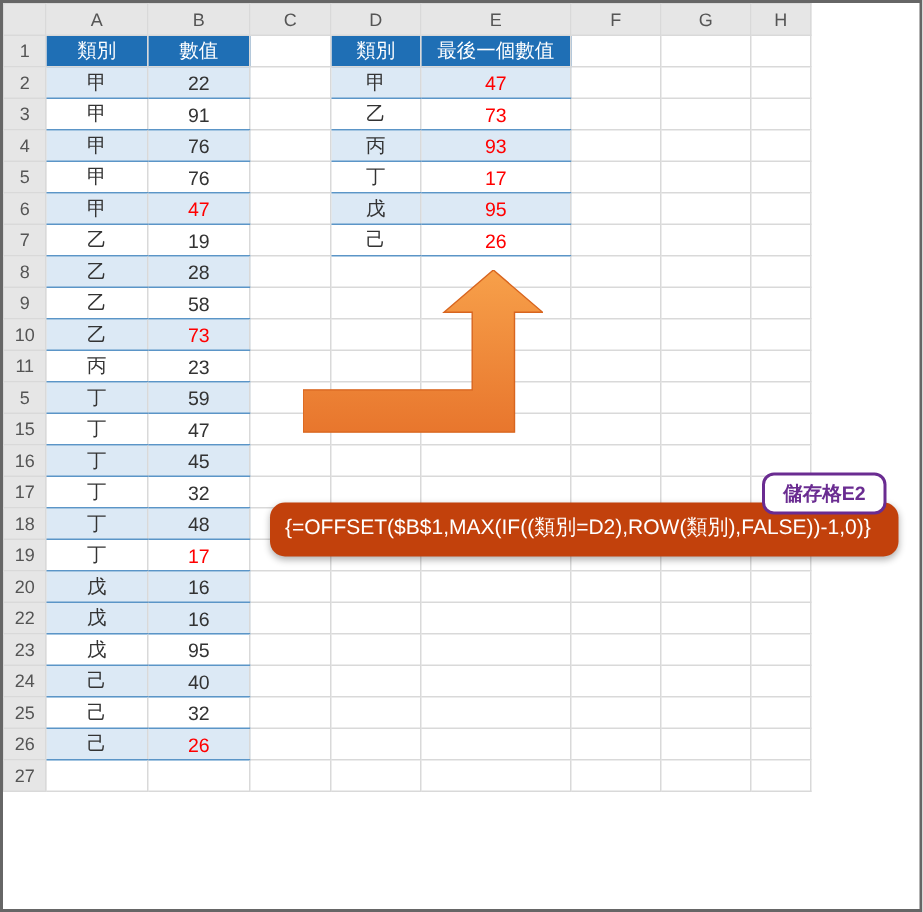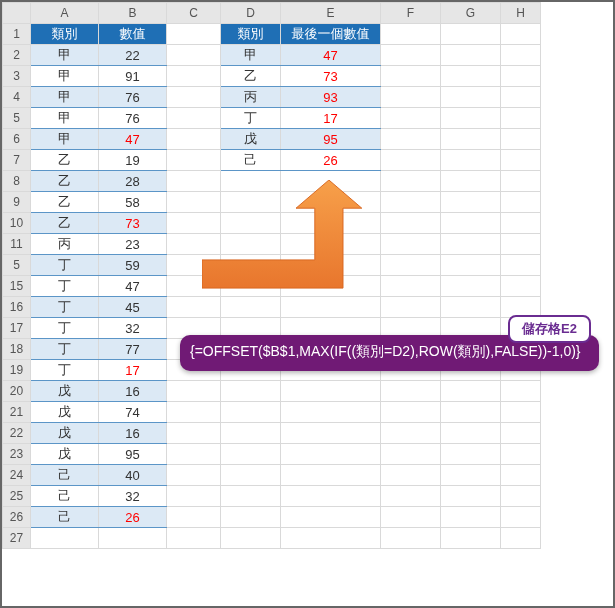--- a/index.html
+++ b/index.html
@@ -10,21 +10,21 @@
 .colhdr{background:#e6e6e6;border-bottom:1px solid #bbb;color:#555;font-size:12px;height:20px}
 .cA,.cB{width:68px}
 .cC{width:54px}
 .cD{width:60px}
 .cE{width:100px}
 .cF,.cG{width:60px}
 .cH{width:40px}
 .thdark{background:#1f6fb5;color:#fff;font-weight:bold}
 .band{background:#dce9f5}
 .red{color:#ff0000}
-.callout{position:absolute;left:178px;top:333px;right:14px;background:#701a75;color:#fff;border-radius:10px;padding:8px 10px 10px;font-size:14px;box-shadow:0 2px 5px rgba(0,0,0,.3)}
+.callout{position:absolute;left:178px;top:333px;right:14px;background:#c2410c;color:#fff;border-radius:10px;padding:8px 10px 10px;font-size:14px;box-shadow:0 2px 5px rgba(0,0,0,.3)}
 .tag{position:absolute;right:8px;top:-20px;background:#fff;color:#6a2c91;border:2px solid #6a2c91;border-radius:8px;padding:3px 12px;font-weight:bold;font-size:13px}
 .arrow{position:absolute;left:200px;top:178px;width:160px;height:120px;pointer-events:none}
 </style>
 </head>
 <body>
 
 <div class="outer">
   <table class="grid">
     <thead>
       <tr>
@@ -201,21 +201,21 @@
           <td class="cC"></td>
           <td class="cD"></td>
           <td class="cE"></td>
           <td class="cF"></td>
           <td class="cG"></td>
           <td class="cH"></td>
         </tr>
         <tr>
           <td class="rowhdr">18</td>
           <td class="cA band" style="border-bottom: 1px solid rgb(91, 149, 199);">丁</td>
-          <td class="cB band" style="border-bottom: 1px solid rgb(91, 149, 199);">77</td>
+          <td class="cB band" style="border-bottom: 1px solid rgb(91, 149, 199);">48</td>
           <td class="cC"></td>
           <td class="cD"></td>
           <td class="cE"></td>
           <td class="cF"></td>
           <td class="cG"></td>
           <td class="cH"></td>
         </tr>
         <tr>
           <td class="rowhdr">19</td>
           <td class="cA" style="border-bottom: 1px solid rgb(91, 149, 199);">丁</td>
@@ -224,31 +224,20 @@
           <td class="cD"></td>
           <td class="cE"></td>
           <td class="cF"></td>
           <td class="cG"></td>
           <td class="cH"></td>
         </tr>
         <tr>
           <td class="rowhdr">20</td>
           <td class="cA band" style="border-bottom: 1px solid rgb(91, 149, 199);">戊</td>
           <td class="cB band" style="border-bottom: 1px solid rgb(91, 149, 199);">16</td>
-          <td class="cC"></td>
-          <td class="cD"></td>
-          <td class="cE"></td>
-          <td class="cF"></td>
-          <td class="cG"></td>
-          <td class="cH"></td>
-        </tr>
-        <tr>
-          <td class="rowhdr">21</td>
-          <td class="cA" style="border-bottom: 1px solid rgb(91, 149, 199);">戊</td>
-          <td class="cB" style="border-bottom: 1px solid rgb(91, 149, 199);">74</td>
           <td class="cC"></td>
           <td class="cD"></td>
           <td class="cE"></td>
           <td class="cF"></td>
           <td class="cG"></td>
           <td class="cH"></td>
         </tr>
         <tr>
           <td class="rowhdr">22</td>
           <td class="cA band" style="border-bottom: 1px solid rgb(91, 149, 199);">戊</td>

